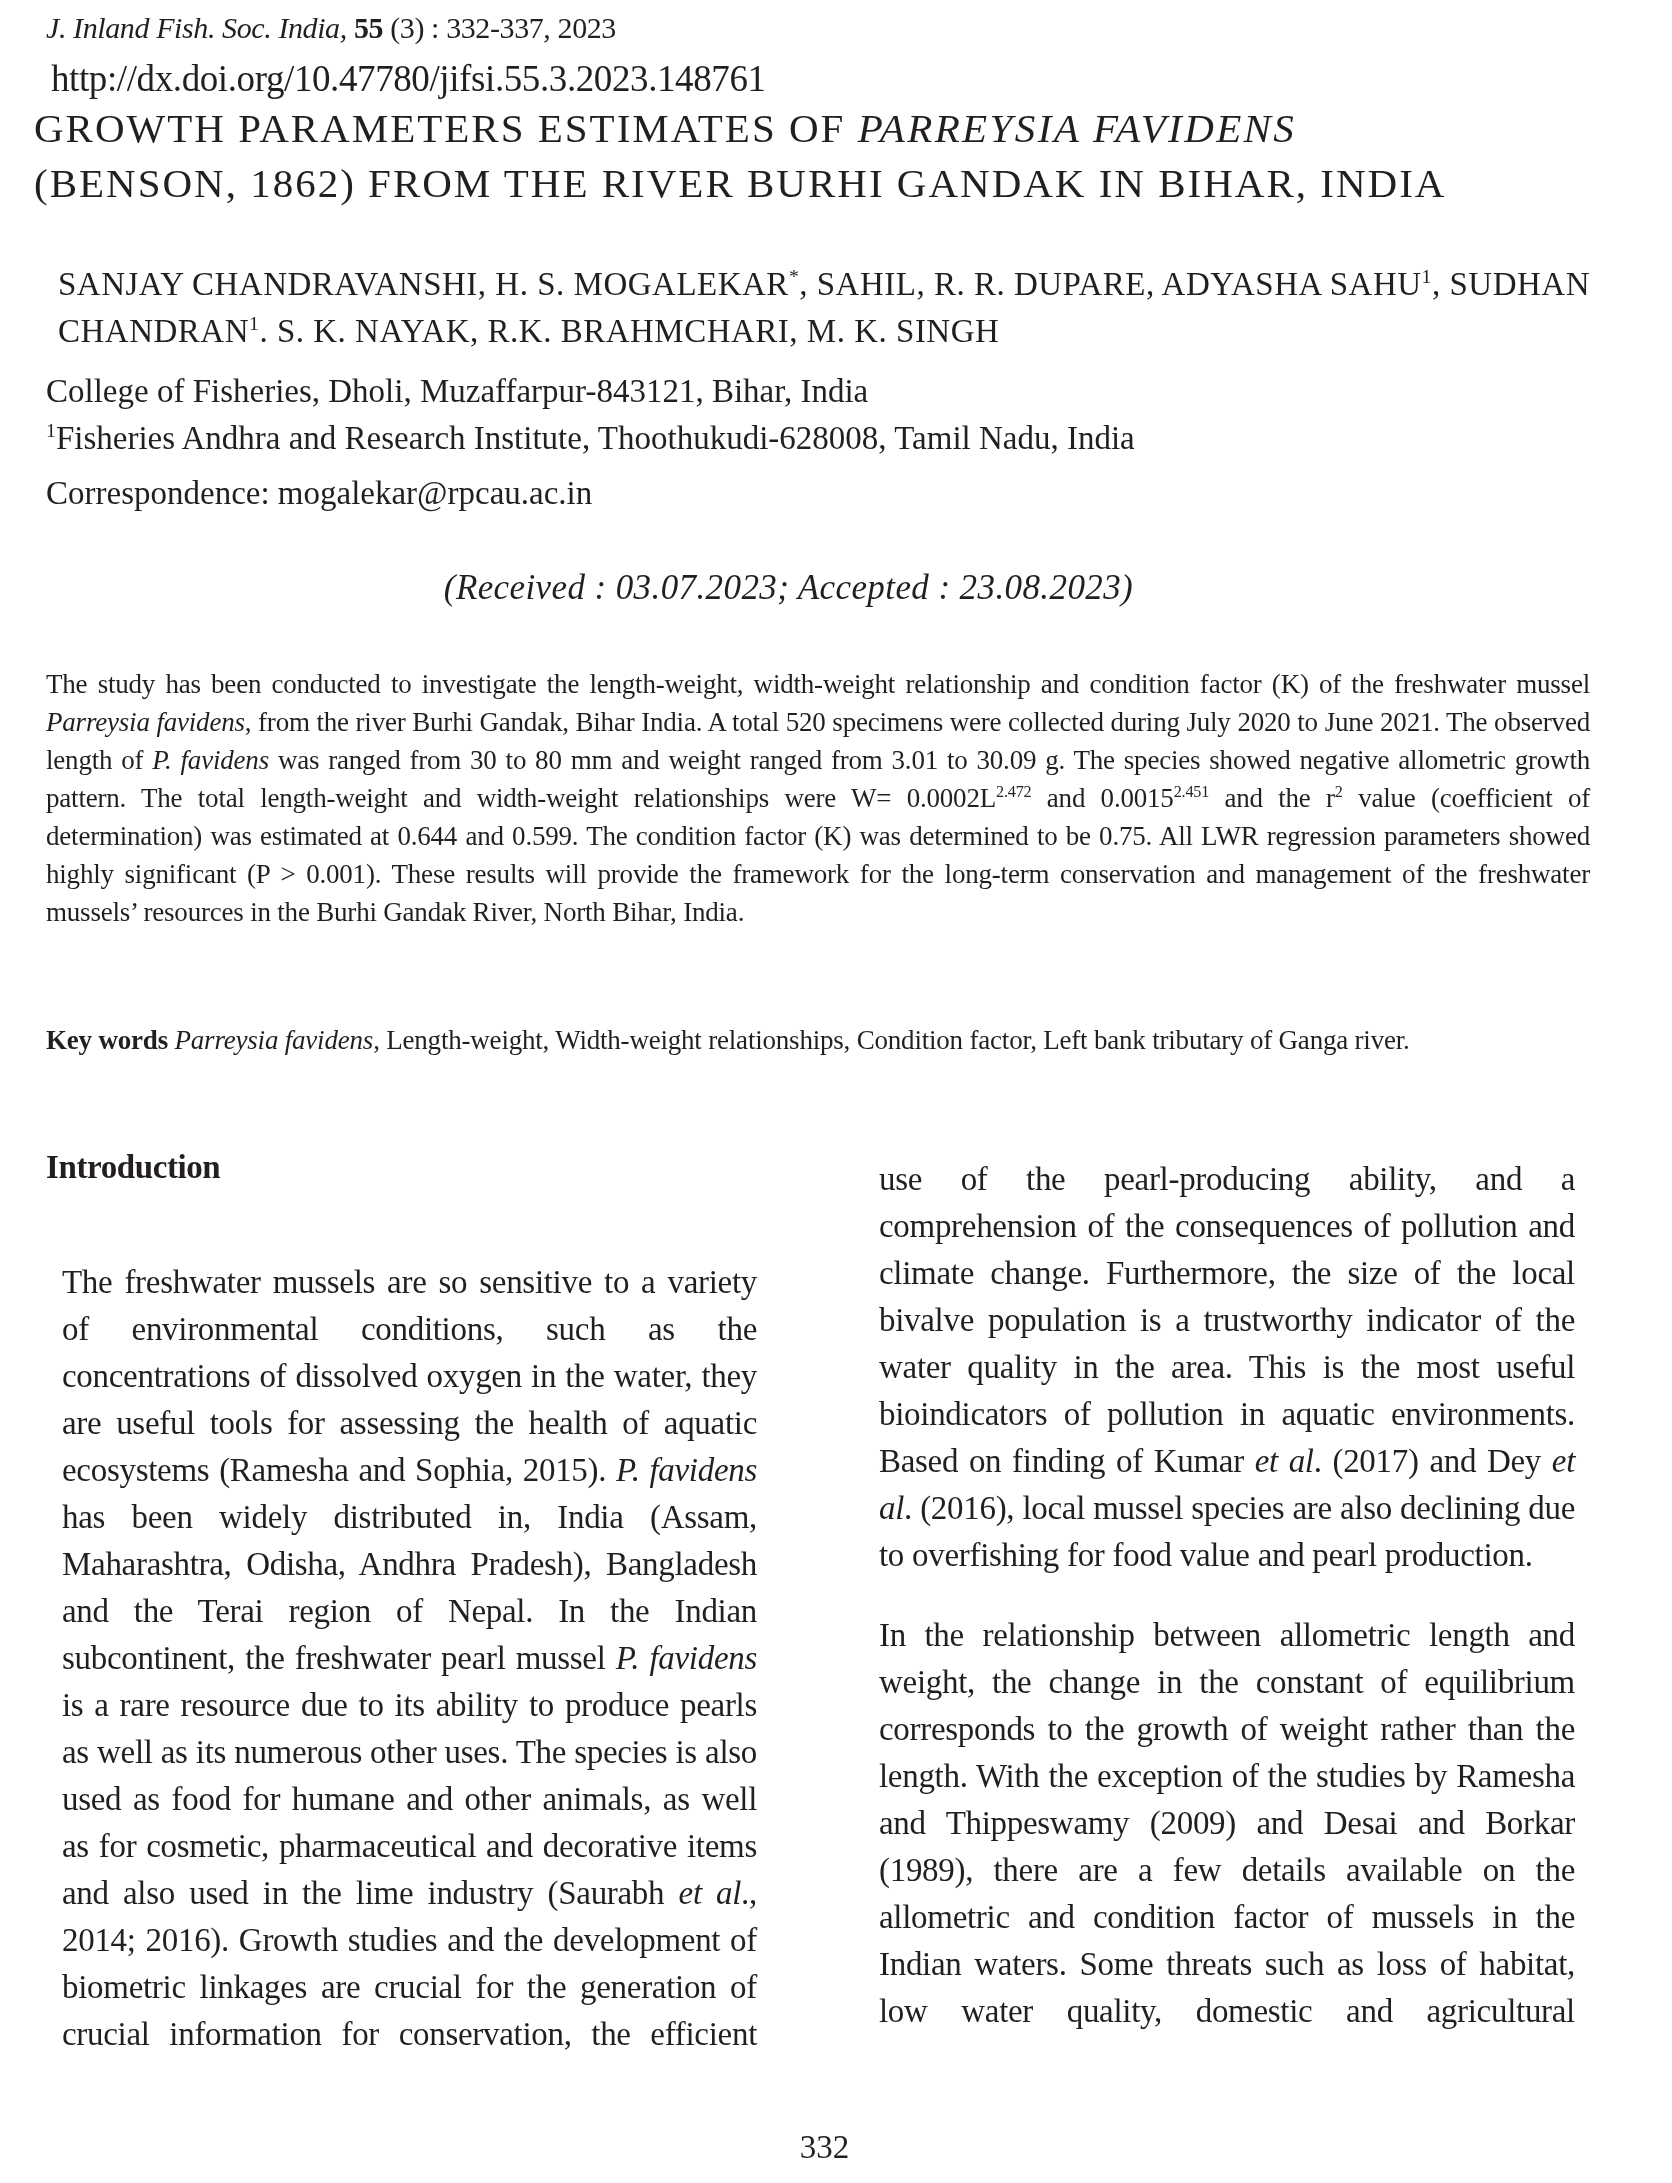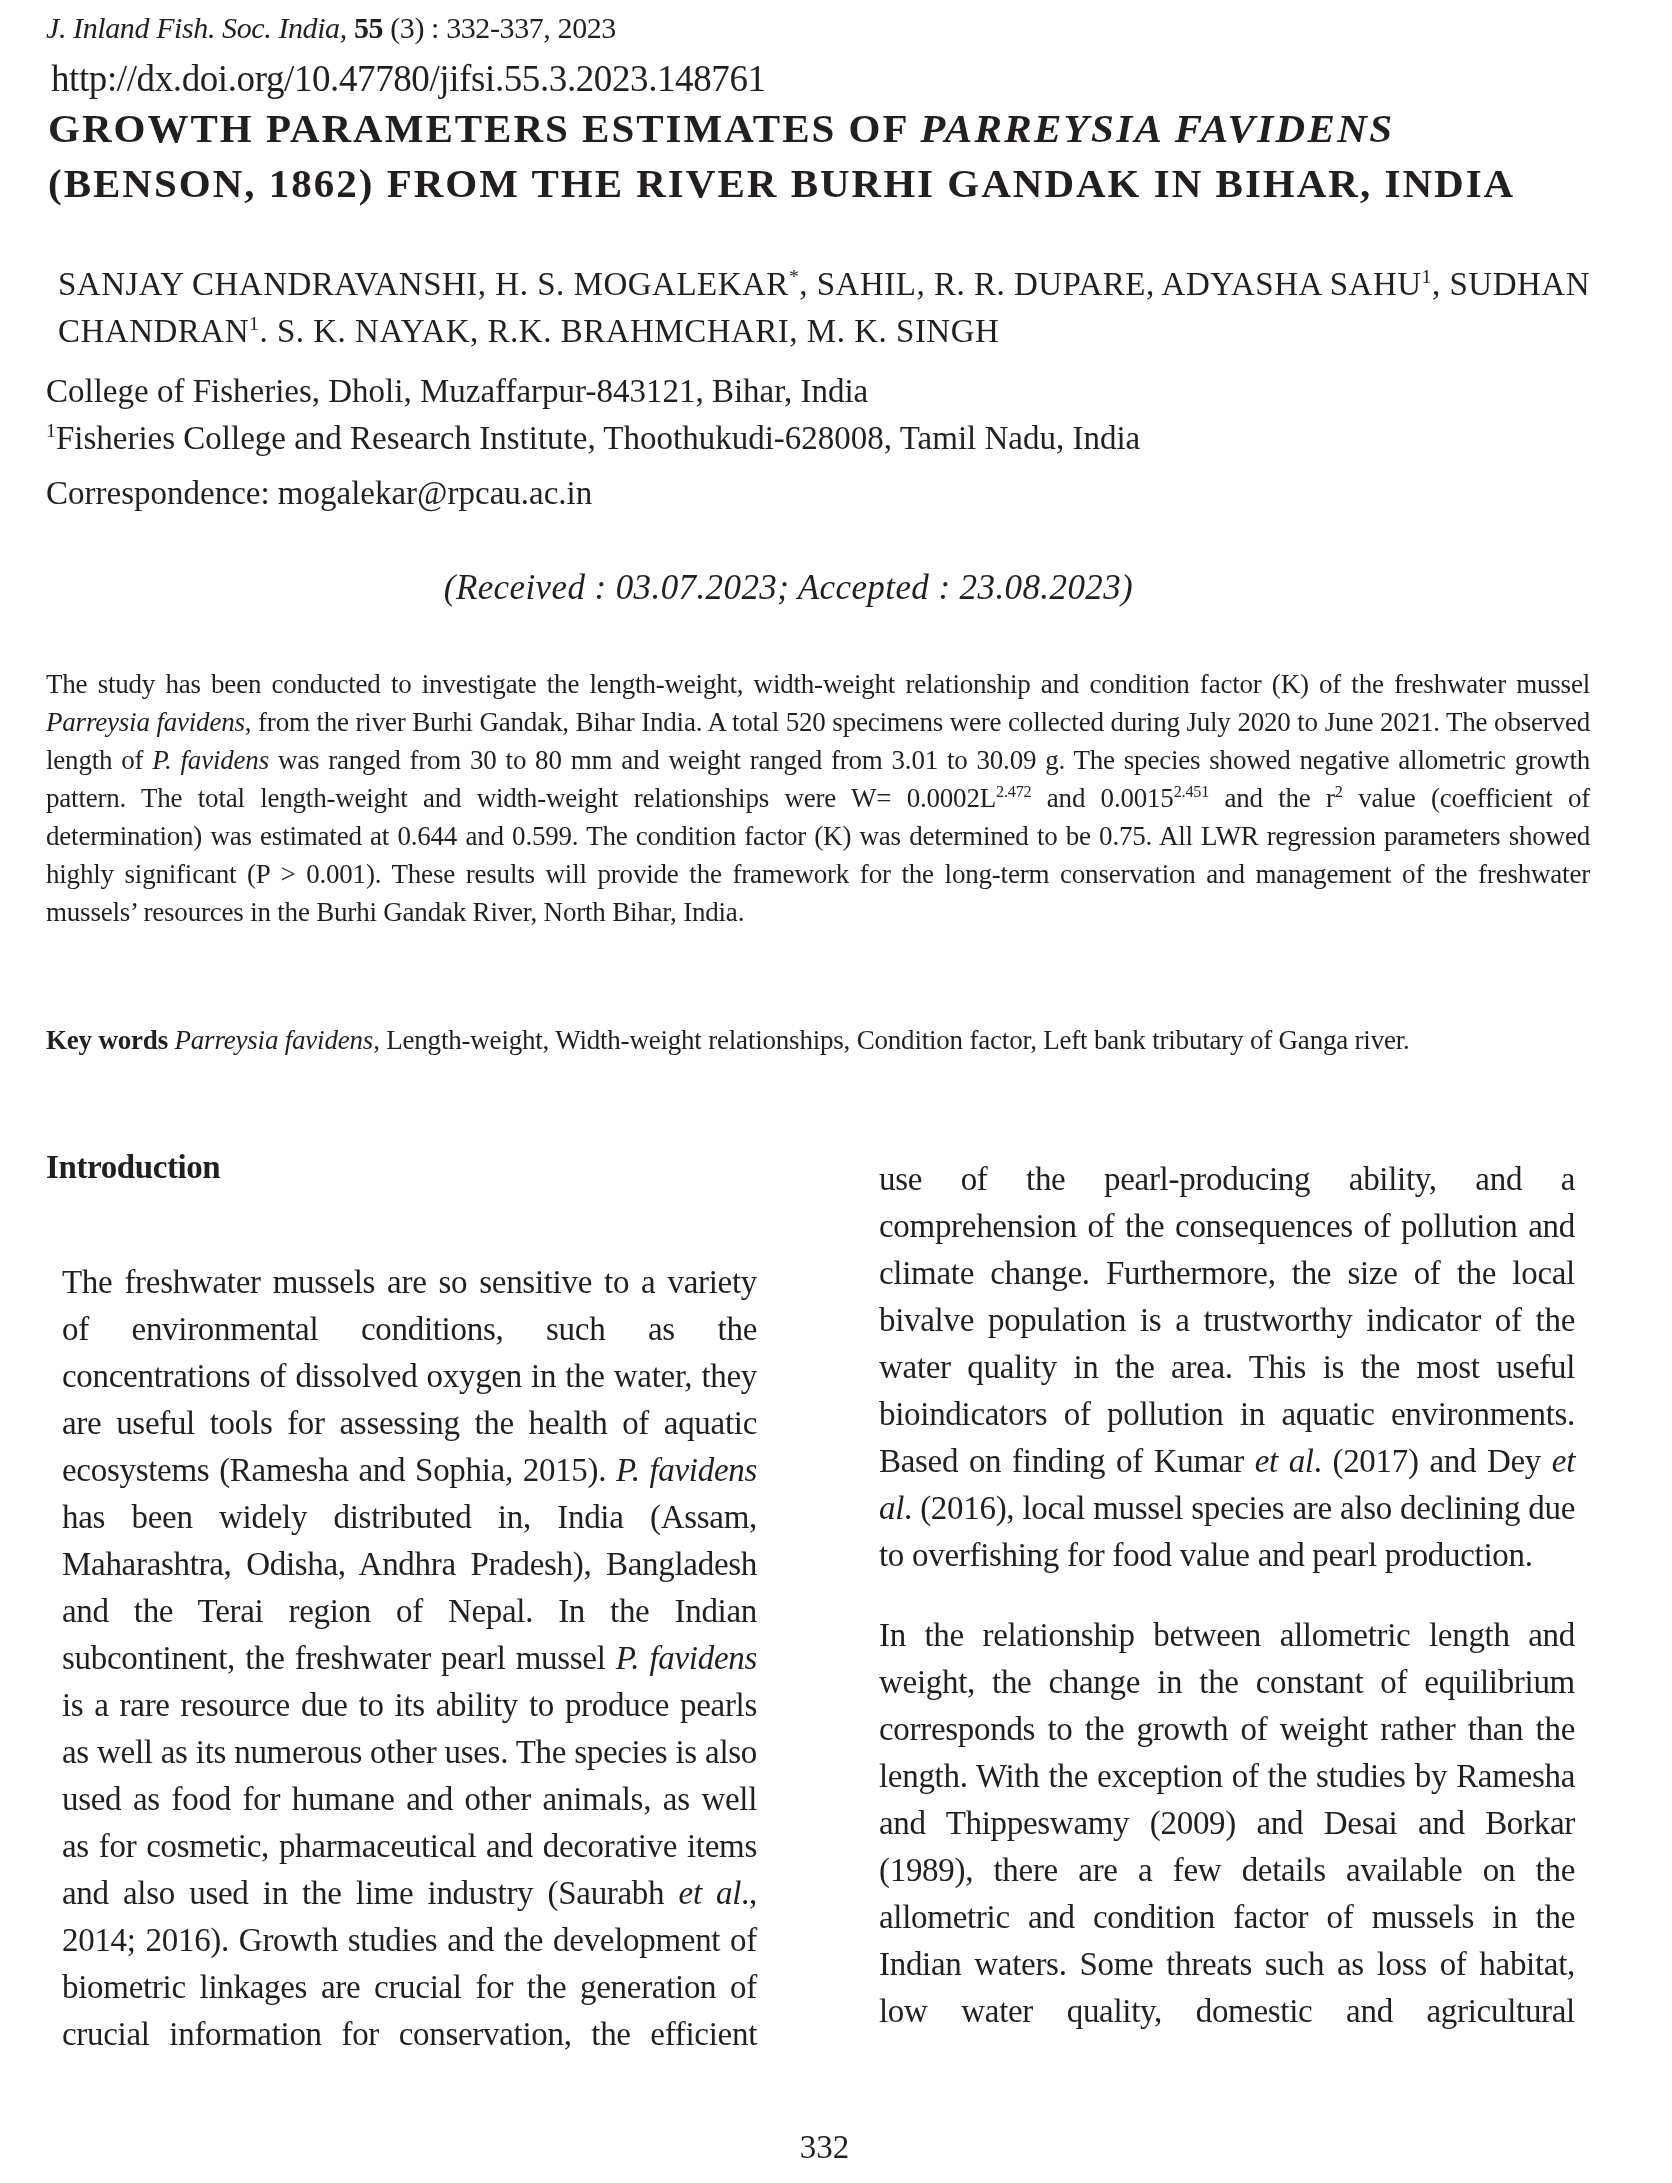--- a/index.html
+++ b/index.html
@@ -3,21 +3,21 @@
 <meta charset="utf-8">
 <style>
   html, body { margin: 0; padding: 0; background: #ffffff; }
   body { width: 1673px; height: 2183px; position: relative; overflow: hidden;
          font-family: "Liberation Serif", "DejaVu Serif", serif; color: #231f20; }
   .abs { position: absolute; }
   .journal { left: 46px; top: 11px; font-size: 30px; font-style: italic; letter-spacing: -0.4px; }
   .journal b { font-style: normal; }
   .journal .np { font-style: normal; }
   .doi { left: 51px; top: 57px; font-size: 37px; letter-spacing: -0.4px; }
-  .title { left: 48px; top: 101px; width: 1548px; font-size: 41px; font-weight: bold; line-height: 55px;
+  .title { left: 34px; top: 101px; width: 1548px; font-size: 41px; font-weight: normal; line-height: 55px;
            letter-spacing: 2px; }
   .title i { letter-spacing: 2.4px; }
   .authors { left: 46px; top: 261px; width: 1552px; font-size: 33px; line-height: 47px; letter-spacing: 0.5px; margin-left: 12px; }
   .affil { left: 46px; top: 368px; font-size: 33px; line-height: 47px; }
   .corr { left: 46px; top: 475px; font-size: 33px; }
   .received { left: 0; width: 1577px; top: 568px; font-size: 35px; font-style: italic; text-align: center; letter-spacing: 0.4px; }
   .abstract { left: 46px; top: 665px; width: 1544px; font-size: 27px; line-height: 38px; text-align: justify; letter-spacing: -0.2px; }
   .keywords { left: 46px; top: 1021px; width: 1544px; font-size: 27px; line-height: 38px; letter-spacing: -0.2px; }
   .intro-h { left: 46px; top: 1149px; font-size: 33px; font-weight: bold; letter-spacing: -0.4px; }
   .col { font-size: 33px; line-height: 47px; text-align: justify; text-align-last: justify; letter-spacing: -0.3px; }
@@ -35,21 +35,21 @@
 <div class="abs journal"><span>J. Inland Fish. Soc. India,</span> <b>55</b><span class="np"> (3) : 332-337, 2023</span></div>
 
 <div class="abs doi">http://dx.doi.org/10.47780/jifsi.55.3.2023.148761</div>
 
 <div class="abs title"><span>GROWTH PARAMETERS ESTIMATES OF </span><i>PARREYSIA FAVIDENS</i><br><span>(BENSON, 1862) FROM THE RIVER BURHI GANDAK IN BIHAR, INDIA</span></div>
 
 <div class="abs authors"><span>SANJAY CHANDRAVANSHI, H. S. MOGALEKAR</span><sup>*</sup><span>, SAHIL,  R. R. DUPARE, ADYASHA SAHU</span><sup>1</sup><span>, SUDHAN CHANDRAN</span><sup>1</sup><span>. S. K. NAYAK, R.K. BRAHMCHARI,  M. K. SINGH</span></div>
 
 <div class="abs affil">
   <div>College of Fisheries, Dholi, Muzaffarpur-843121, Bihar, India</div>
-  <div><sup>1</sup><span>Fisheries College and Research Institute, Thoothukudi-628008, Tamil Nadu, India</span></div>
+  <div><sup>1</sup><span>Fisheries Andhra and Research Institute, Thoothukudi-628008, Tamil Nadu, India</span></div>
 </div>
 
 <div class="abs corr">Correspondence: mogalekar@rpcau.ac.in</div>
 
 <div class="abs received">(Received : 03.07.2023; Accepted : 23.08.2023)</div>
 
 <div class="abs abstract"><span>The study has been conducted to investigate the length-weight, width-weight relationship and condition factor (K) of the freshwater mussel </span><i>Parreysia favidens</i><span>, from the river Burhi Gandak, Bihar India. A total 520 specimens were collected during July 2020 to June 2021. The observed length of </span><i>P. favidens</i><span> was ranged from 30 to 80 mm and weight ranged from 3.01 to 30.09 g. The species showed negative allometric growth pattern. The total length-weight and width-weight relationships were W= 0.0002L</span><sup>2.472</sup><span> and 0.0015</span><sup>2.451</sup><span> and the r</span><sup>2</sup><span> value (coefficient of determination) was estimated at 0.644 and 0.599. The condition factor (K) was determined to be 0.75. All LWR regression parameters showed highly significant (P &gt; 0.001). These results will provide the framework for the long-term conservation and management of the freshwater mussels’ resources in the Burhi Gandak River, North Bihar, India.</span></div>
 
 <div class="abs keywords"><b>Key words </b><i>Parreysia favidens</i><span>, Length-weight, Width-weight relationships, Condition factor, Left bank tributary of Ganga river.</span></div>
 

